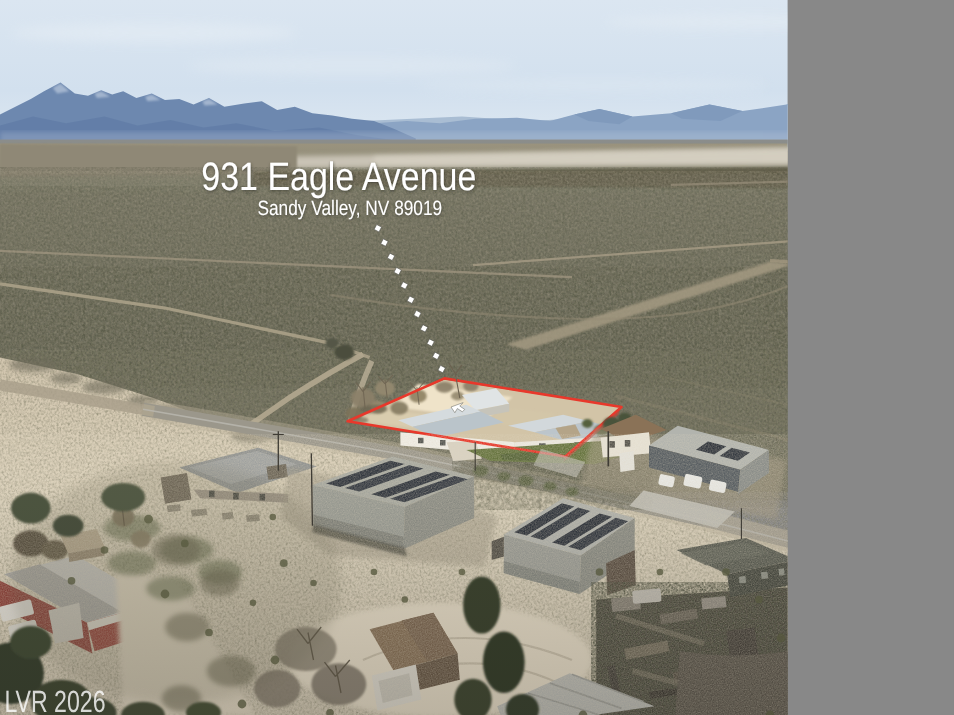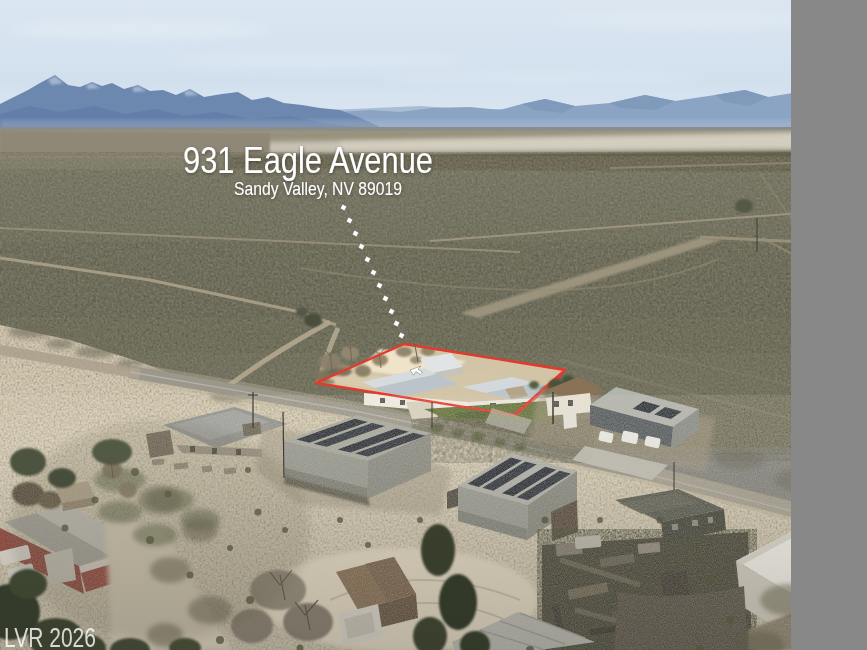--- a/index.html
+++ b/index.html
@@ -1,16 +1,16 @@
 <!DOCTYPE html>
 <html><head>
 <meta charset="utf-8">
 <style>
   html,body{margin:0;padding:0;background:#888;}
-  .wrap{width:791px;height:650px;overflow:hidden;position:relative;font-family:"Liberation Sans",sans-serif;}
+  .wrap{width:716px;height:650px;overflow:hidden;position:relative;font-family:"Liberation Sans",sans-serif;}
   svg{display:block}
 </style>
 </head>
 <body>
 <div class="wrap">
 <svg width="867" height="650" viewBox="0 0 867 650">
 <defs>
   <linearGradient id="sky" x1="0" y1="0" x2="0" y2="1">
     <stop offset="0" stop-color="#dbe6f1"></stop>
     <stop offset="0.6" stop-color="#d2e0ee"></stop>

